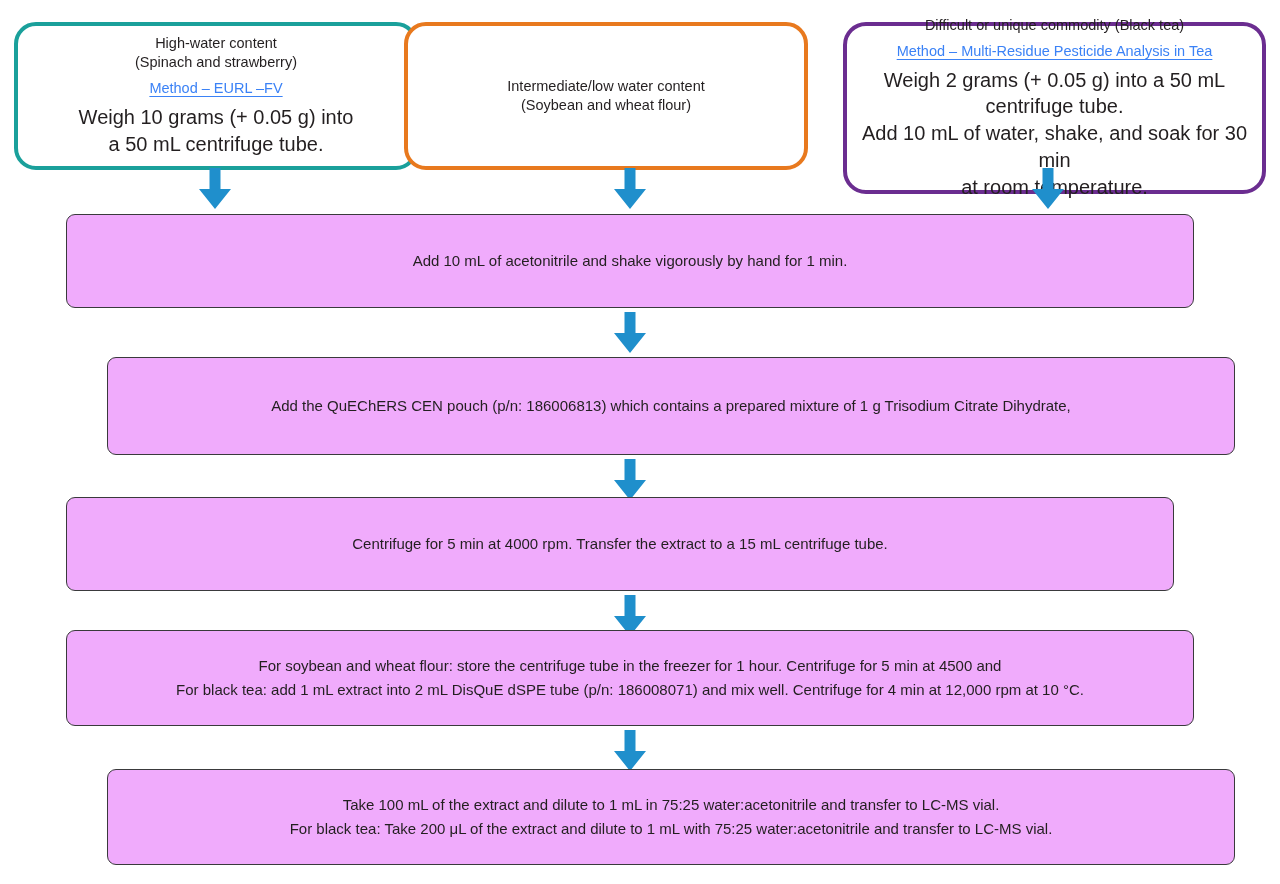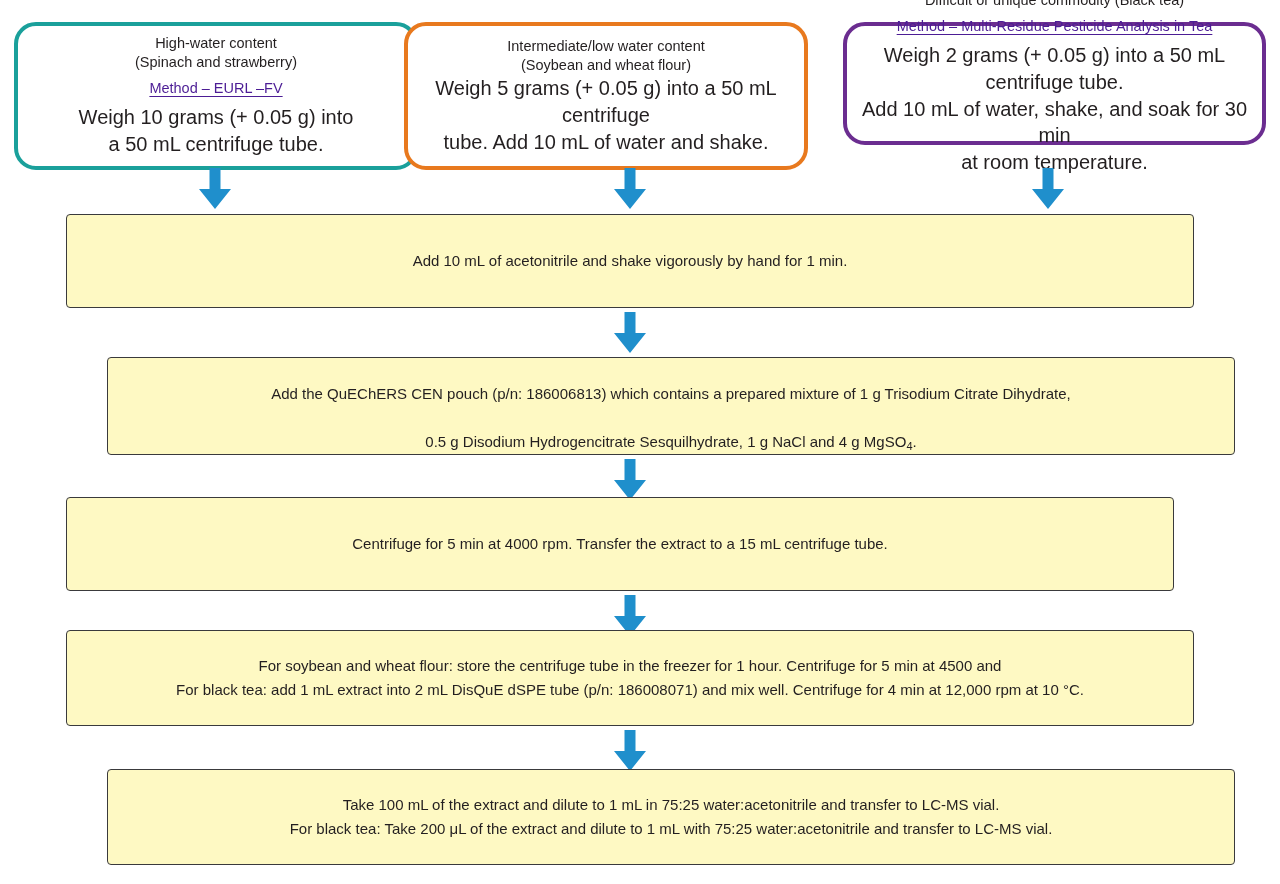--- a/index.html
+++ b/index.html
@@ -37,41 +37,41 @@
   .source-title {
     font-size: 14.5px;
     line-height: 1.32;
     text-align: center;
     white-space: pre-line;
   }
   .method-link {
     font-size: 14.5px;
     line-height: 1.3;
     text-align: center;
-    color: #4c1d95;
+    color: #3b82f6;
     text-decoration: underline;
     text-underline-offset: 3px;
     margin: 7px 0 6px 0;
     display: block;
     cursor: pointer;
   }
   .source-body {
     font-size: 20px;
     line-height: 1.34;
     text-align: center;
     white-space: pre-line;
   }
 
   
   .step-box {
     position: absolute;
     box-sizing: border-box;
-    background: #fef9c3;
+    background: #f0abfc;
     border: 1.3px solid #3a3a3c;
-    border-radius: 4px;
+    border-radius: 9px;
     display: flex;
     align-items: center;
     justify-content: center;
     padding: 6px 21px;
   }
   .step-text {
     font-size: 15px;
     line-height: 1.6;
     text-align: center;
     white-space: pre-line;
@@ -101,25 +101,23 @@
     <div class="source-title">High-water content
 (Spinach and strawberry)</div>
     <span class="method-link">Method – EURL –FV</span>
     <div class="source-body">Weigh 10 grams (+ 0.05 g) into
 a 50 mL centrifuge tube.</div>
   </div>
 
   <div class="source-box" style="left:404px; top:22px; width:404px; height:148px; border-color:#e8791e;">
     <div class="source-title">Intermediate/low water content
 (Soybean and wheat flour)</div>
-    <div class="source-body">Weigh 5 grams (+ 0.05 g) into a 50 mL centrifuge
-tube. Add 10 mL of water and shake.</div>
   </div>
 
-  <div class="source-box" style="left:843px; top:22px; width:423px; height:123px; border-color:#6b2d90;">
+  <div class="source-box" style="left:843px; top:22px; width:423px; height:172px; border-color:#6b2d90;border-radius:23px;">
     <div class="source-title">Difficult or unique commodity (Black tea)</div>
     <span class="method-link">Method – Multi-Residue Pesticide Analysis in Tea</span>
     <div class="source-body">Weigh 2 grams (+ 0.05 g)  into a 50 mL centrifuge tube.
 Add 10 mL of water, shake, and soak for 30 min
 at room temperature.</div>
   </div>
 
   <div class="arrow" style="left:193px; top:168px;">
     <svg viewBox="0 0 44 44" aria-hidden="true">
         <path d="M16.5 0 H27.5 V21 H38 L22 41 L6 21 H16.5 Z" fill="#1f8fcc"></path>
@@ -142,21 +140,20 @@
 
   <div class="arrow" style="left:608px; top:312px;">
     <svg viewBox="0 0 44 44" aria-hidden="true">
         <path d="M16.5 0 H27.5 V21 H38 L22 41 L6 21 H16.5 Z" fill="#1f8fcc"></path>
       </svg>
   </div>
 
   <div class="step-box" style="left:66px; top:357px; width:1128px; height:98px;margin-left:41px;">
     <div class="step-text">
       <span>Add the QuEChERS CEN pouch (p/n: 186006813) which contains a prepared mixture of 1 g Trisodium Citrate Dihydrate,</span><br>
-      <span><span>0.5 g Disodium Hydrogencitrate Sesquilhydrate, 1 g NaCl and 4 g MgSO</span><sub>4</sub><span>.</span></span>
     </div>
   </div>
 
   <div class="arrow" style="left:608px; top:459px;">
     <svg viewBox="0 0 44 44" aria-hidden="true">
         <path d="M16.5 0 H27.5 V21 H38 L22 41 L6 21 H16.5 Z" fill="#1f8fcc"></path>
       </svg>
   </div>
 
   <div class="step-box" style="left:66px; top:497px; width:1108px; height:94px;">

